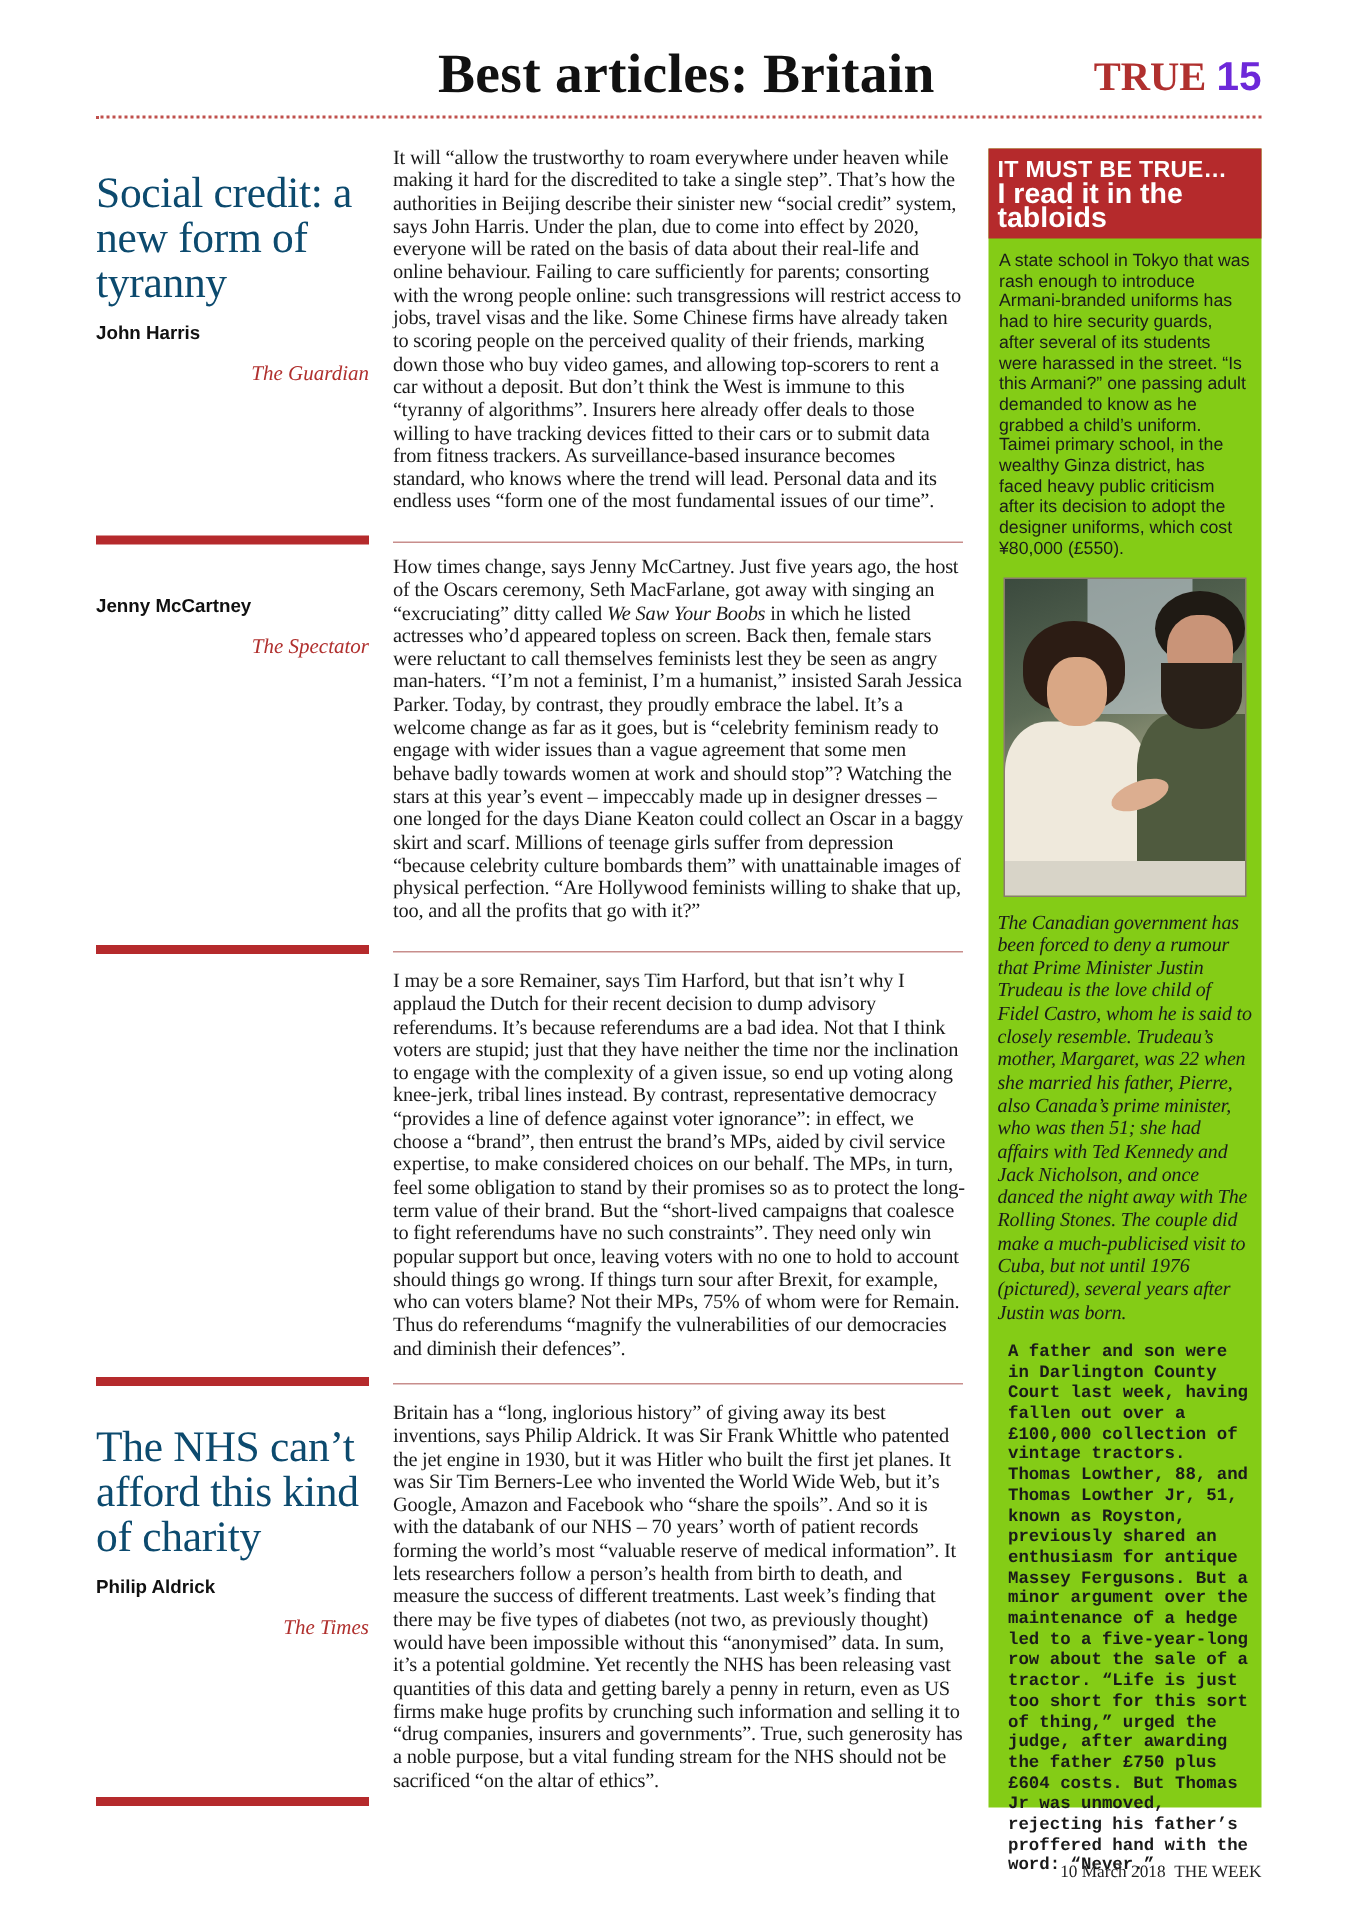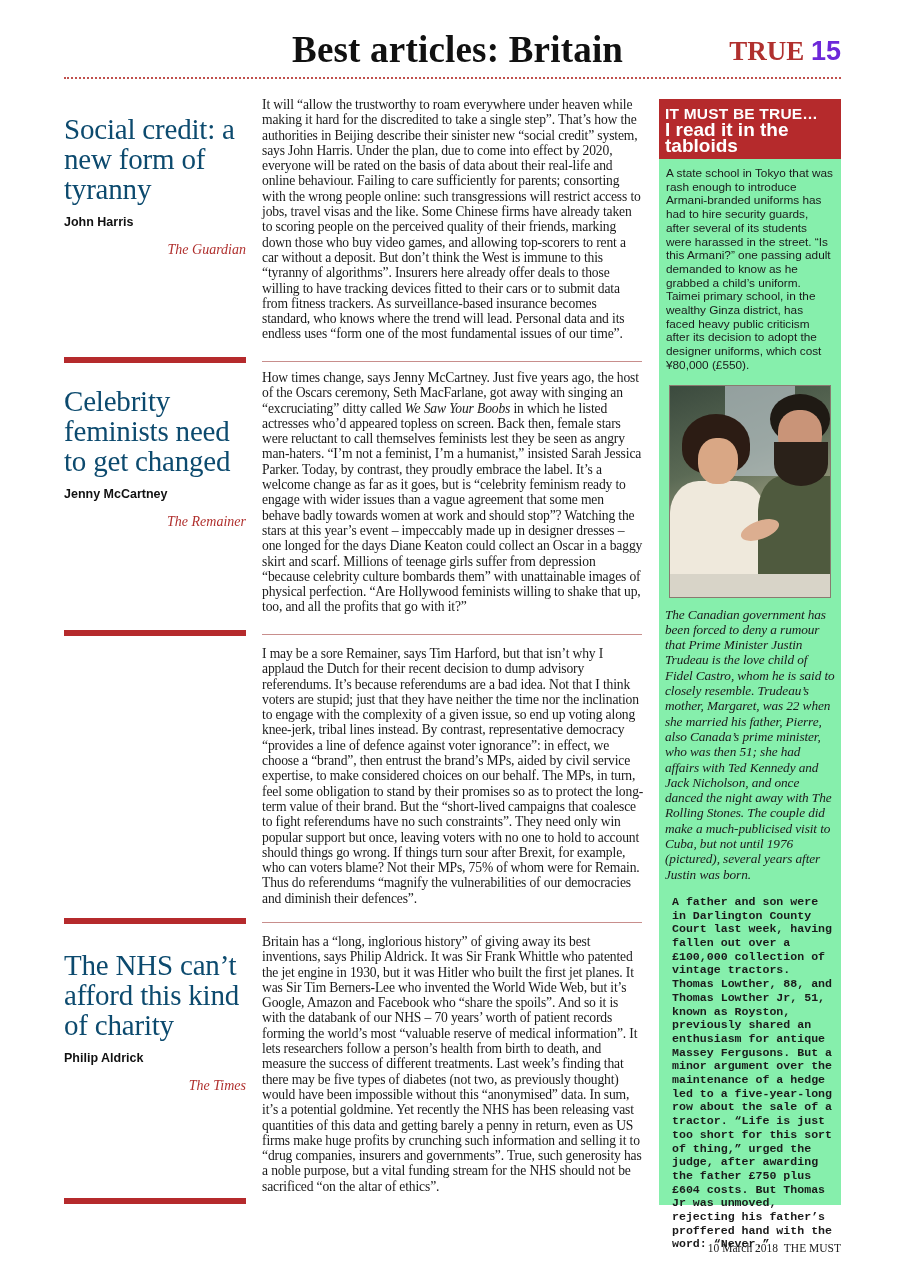--- a/index.html
+++ b/index.html
@@ -48,21 +48,21 @@
   .red-bar {
     position: absolute; left: 0; width: 182px; height: 6px; background: #b52a2c;
   }
   .thin-rule {
     position: absolute; left: 198px; width: 380px; height: 0;
     border-top: 1px solid #c88e8c;
   }
 
   .sidebar {
     position: absolute; left: 659px; top: 99px; width: 182px; height: 1106px;
-    background: #86efac;
+    background: #84cc16;
   }
   .sidebar-header {
     background: #b52a2c; color: #fff; padding: 6px 6px 5px 6px;
     font-family: "Liberation Sans", sans-serif; font-weight: bold;
   }
   .sidebar-header .l1 { font-size: 15.5px; line-height: 17px; letter-spacing: 0.2px; }
   .sidebar-header .l2 { font-size: 19px; line-height: 16px; }
   .sb-story1 {
     padding: 8px 6px 0 7px;
     font-family: "Liberation Sans", sans-serif; font-size: 11.8px; line-height: 13.7px; color: #1a1a1a;
@@ -113,23 +113,22 @@
     <div class="art-author">John Harris</div>
     <div class="art-source">The Guardian</div>
   </div>
   <div class="art-body">It will “allow the trustworthy to roam everywhere under heaven while making it hard for the discredited to take a single step”. That’s how the authorities in Beijing describe their sinister new “social credit” system, says John Harris. Under the plan, due to come into effect by 2020, everyone will be rated on the basis of data about their real-life and online behaviour. Failing to care sufficiently for parents; consorting with the wrong people online: such transgressions will restrict access to jobs, travel visas and the like. Some Chinese firms have already taken to scoring people on the perceived quality of their friends, marking down those who buy video games, and allowing top-scorers to rent a car without a deposit. But don’t think the West is immune to this “tyranny of algorithms”. Insurers here already offer deals to those willing to have tracking devices fitted to their cars or to submit data from fitness trackers. As surveillance-based insurance becomes standard, who knows where the trend will lead. Personal data and its endless uses “form one of the most fundamental issues of our time”.</div>
   <div class="red-bar" style="top:260px;"></div>
   <div class="thin-rule" style="top:264px;"></div>
 </div>
 
 <div class="article" style="top:370px; height:270px;">
   <div class="art-left" style="top:16px;">
-    <div class="art-headline">Celebrity feminists need to get changed</div>
     <div class="art-author">Jenny McCartney</div>
-    <div class="art-source">The Remainer</div>
+    <div class="art-source">The Spectator</div>
   </div>
   <div class="art-body"><span>How times change, says Jenny McCartney. Just five years ago, the host of the Oscars ceremony, Seth MacFarlane, got away with singing an “excruciating” ditty called </span><em>We Saw Your Boobs</em><span> in which he listed actresses who’d appeared topless on screen. Back then, female stars were reluctant to call themselves feminists lest they be seen as angry man-haters. “I’m not a feminist, I’m a humanist,” insisted Sarah Jessica Parker. Today, by contrast, they proudly embrace the label. It’s a welcome change as far as it goes, but is “celebrity feminism ready to engage with wider issues than a vague agreement that some men behave badly towards women at work and should stop”? Watching the stars at this year’s event – impeccably made up in designer dresses – one longed for the days Diane Keaton could collect an Oscar in a baggy skirt and scarf. Millions of teenage girls suffer from depression “because celebrity culture bombards them” with unattainable images of physical perfection. “Are Hollywood feminists willing to shake that up, too, and all the profits that go with it?”</span></div>
   <div class="red-bar" style="top:260px;"></div>
   <div class="thin-rule" style="top:264px;"></div>
 </div>
 
 <div class="article" style="top:646px; height:280px;">
   <div class="art-body">I may be a sore Remainer, says Tim Harford, but that isn’t why I applaud the Dutch for their recent decision to dump advisory referendums. It’s because referendums are a bad idea. Not that I think voters are stupid; just that they have neither the time nor the inclination to engage with the complexity of a given issue, so end up voting along knee-jerk, tribal lines instead. By contrast, representative democracy “provides a line of defence against voter ignorance”: in effect, we choose a “brand”, then entrust the brand’s MPs, aided by civil service expertise, to make considered choices on our behalf. The MPs, in turn, feel some obligation to stand by their promises so as to protect the long-term value of their brand. But the “short-lived campaigns that coalesce to fight referendums have no such constraints”. They need only win popular support but once, leaving voters with no one to hold to account should things go wrong. If things turn sour after Brexit, for example, who can voters blame? Not their MPs, 75% of whom were for Remain. Thus do referendums “magnify the vulnerabilities of our democracies and diminish their defences”.</div>
   <div class="red-bar" style="top:272px;"></div>
   <div class="thin-rule" style="top:276px;"></div>
@@ -161,14 +160,14 @@
     <div class="man-face"></div>
     <div class="man-beard"></div>
     <div class="hand"></div>
     <div class="paper"></div>
   </div>
   <div class="sb-story2">The Canadian government has been forced to deny a rumour that Prime Minister Justin Trudeau is the love child of Fidel Castro, whom he is said to closely resemble. Trudeau’s mother, Margaret, was 22 when she married his father, Pierre, also Canada’s prime minister, who was then 51; she had affairs with Ted Kennedy and Jack Nicholson, and once danced the night away with The Rolling Stones. The couple did make a much-publicised visit to Cuba, but not until 1976 (pictured), several years after Justin was born.</div>
   <div class="sb-story3">A father and son were in Darlington County Court last week, having fallen out over a £100,000 collection of vintage tractors. Thomas Lowther, 88, and Thomas Lowther Jr, 51, known as Royston, previously shared an enthusiasm for antique Massey Fergusons. But a minor argument over the maintenance of a hedge led to a five-year-long row about the sale of a tractor. “Life is just too short for this sort of thing,” urged the judge, after awarding the father £750 plus £604 costs. But Thomas Jr was unmoved, rejecting his father’s proffered hand with the word: “Never.”</div>
 </aside>
 
 <div class="footer">
-  <span>10 March 2018</span>&nbsp;&nbsp;<span>THE MUST</span>
+  <span>10 March 2018</span>&nbsp;&nbsp;<span>THE WEEK</span>
 </div>
 
 </body></html>

